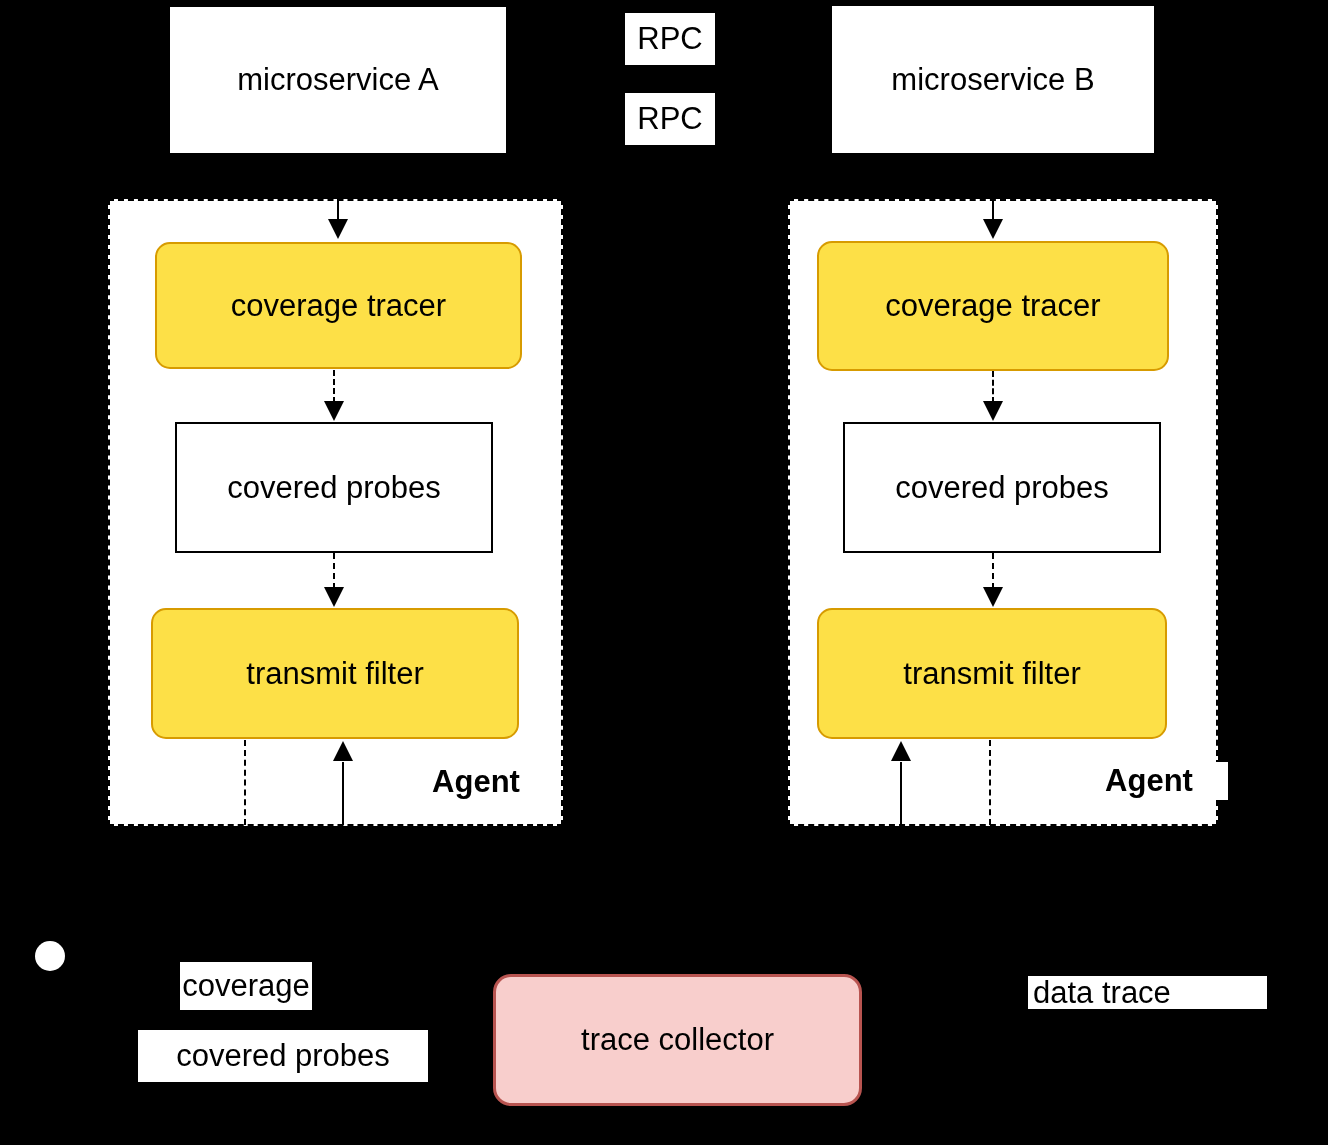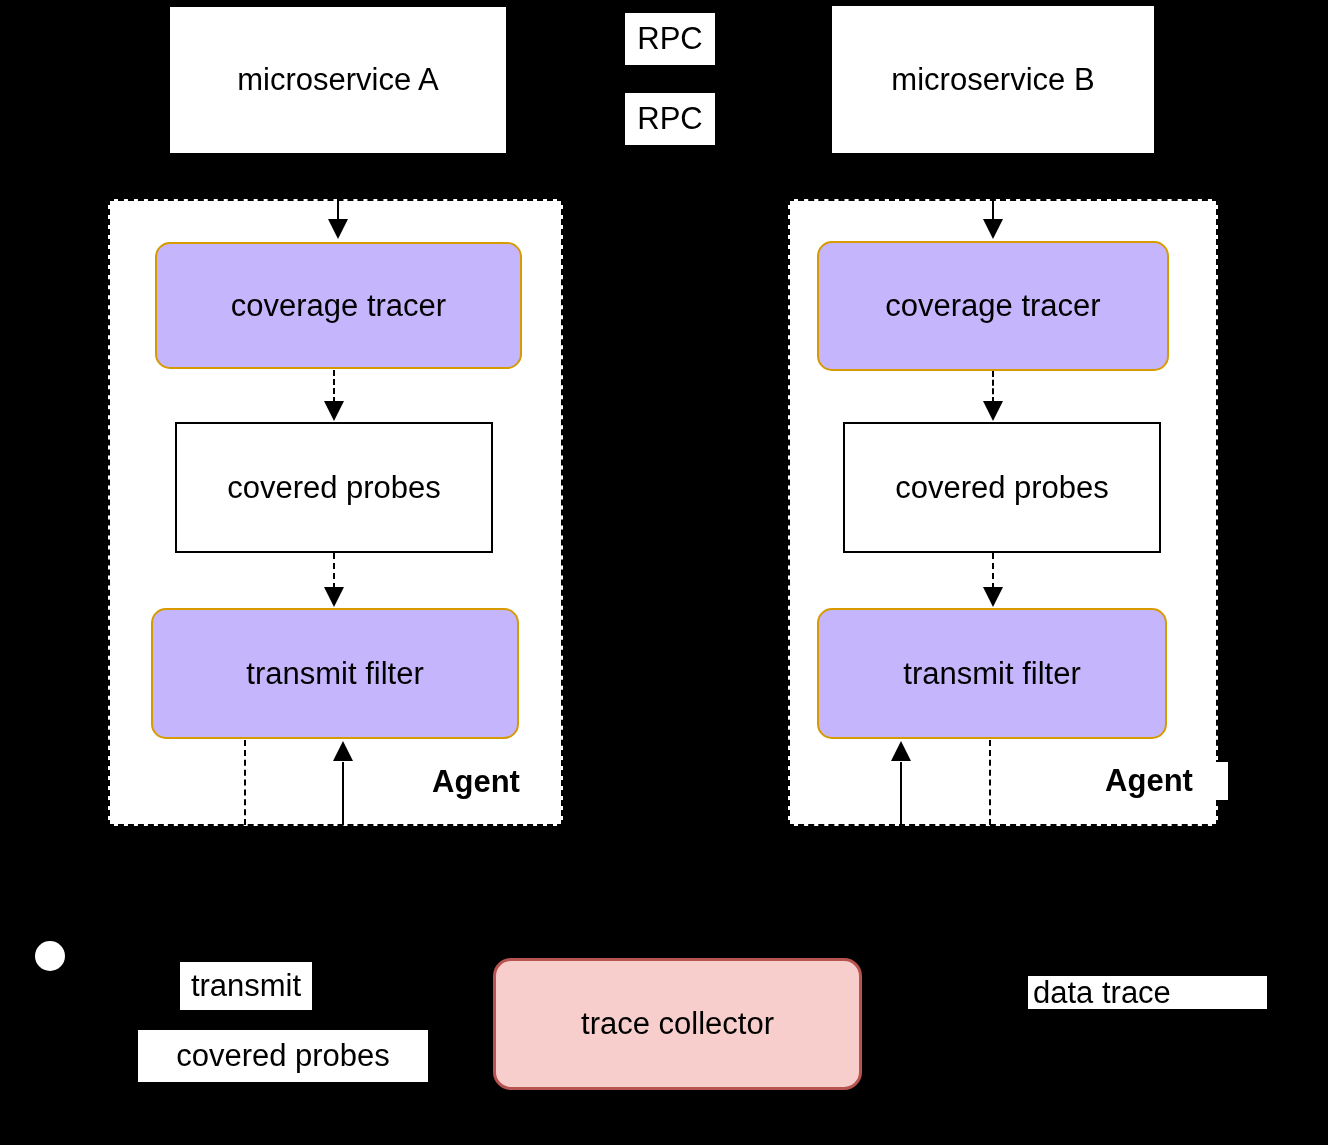--- a/index.html
+++ b/index.html
@@ -5,22 +5,22 @@
   html,body{margin:0;padding:0;background:#000;}
   #canvas{
     position:relative;width:1328px;height:1145px;background:#000000;
     font-family:"Liberation Sans", sans-serif;color:#000;overflow:hidden;
   }
   .node{
     position:absolute;display:flex;align-items:center;justify-content:center;
     box-sizing:border-box;font-size:31px;line-height:1.2;text-align:center;
   }
   .white-node{background:#ffffff;border:2px solid #000000;}
-  .orange-node{background:#c4b5fd;border:2px solid #d79b00;border-radius:15px;}
-  .pink-node{background:#f8cecc;border:3px solid #b85450;border-radius:18px;}
+  .orange-node{background:#fde047;border:2px solid #d79b00;border-radius:15px;}
+  .pink-node{background:#f8cecc;border:3px solid #b85450;border-radius:18px;margin-top:16px;}
   .plain-label{position:absolute;background:#ffffff;font-size:31px;display:flex;align-items:center;justify-content:center;box-sizing:border-box;}
   .legend-label{justify-content:flex-start;padding-left:5px;}
   .agent-box{position:absolute;background:#ffffff;border:2px dashed #000000;box-sizing:border-box;}
   .agent-tag{position:absolute;background:#ffffff;font-size:31px;font-weight:bold;display:flex;align-items:center;justify-content:center;z-index:5;}
   .vline{position:absolute;width:0;border-left:2px solid #000000;z-index:4;}
   .vdash{border-left-style:dashed;}
   .head-down{position:absolute;width:0;height:0;border-left:10px solid transparent;border-right:10px solid transparent;border-top:20px solid #000000;z-index:4;}
   .head-up{position:absolute;width:0;height:0;border-left:10px solid transparent;border-right:10px solid transparent;border-bottom:20px solid #000000;z-index:4;}
   .dot{position:absolute;background:#ffffff;border-radius:50%;}
 
@@ -128,17 +128,17 @@
   <div class="head-down" id="hd-b-m2"></div>
   <div class="vline" id="ln-b-botsolid"></div>
   <div class="head-up" id="hd-b-bot"></div>
   <div class="vline vdash" id="ln-b-botdash"></div>
 
   <div class="node pink-node" id="collector">
     <span>trace collector</span>
   </div>
 
   <div class="dot" id="dot"></div>
-  <div class="plain-label" id="lbl-traceid">transmit</div>
+  <div class="plain-label" id="lbl-traceid">coverage</div>
   <div class="plain-label" id="lbl-covprobes">covered probes</div>
   <div class="plain-label legend-label" id="lbl-dataflow">data trace</div>
 
 </div>
 
 </body></html>

